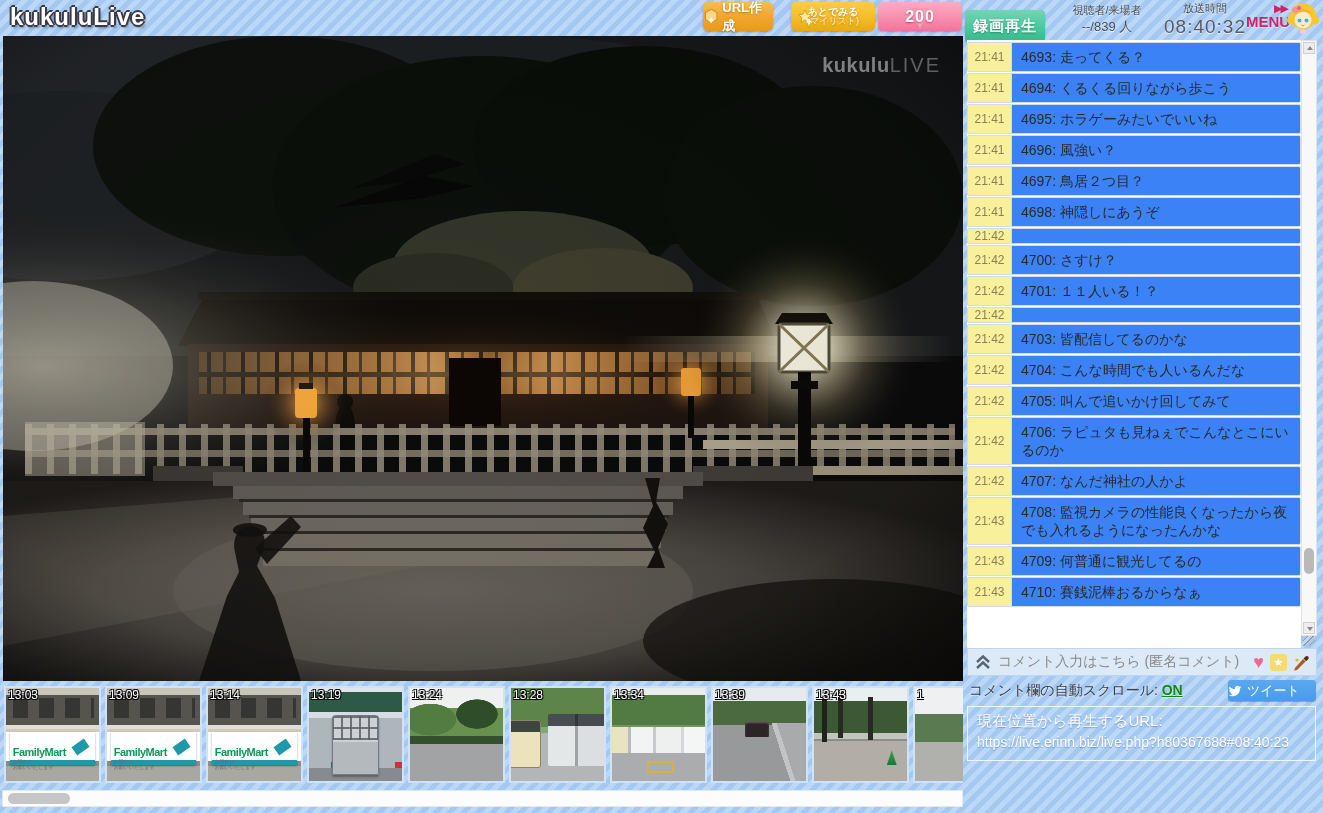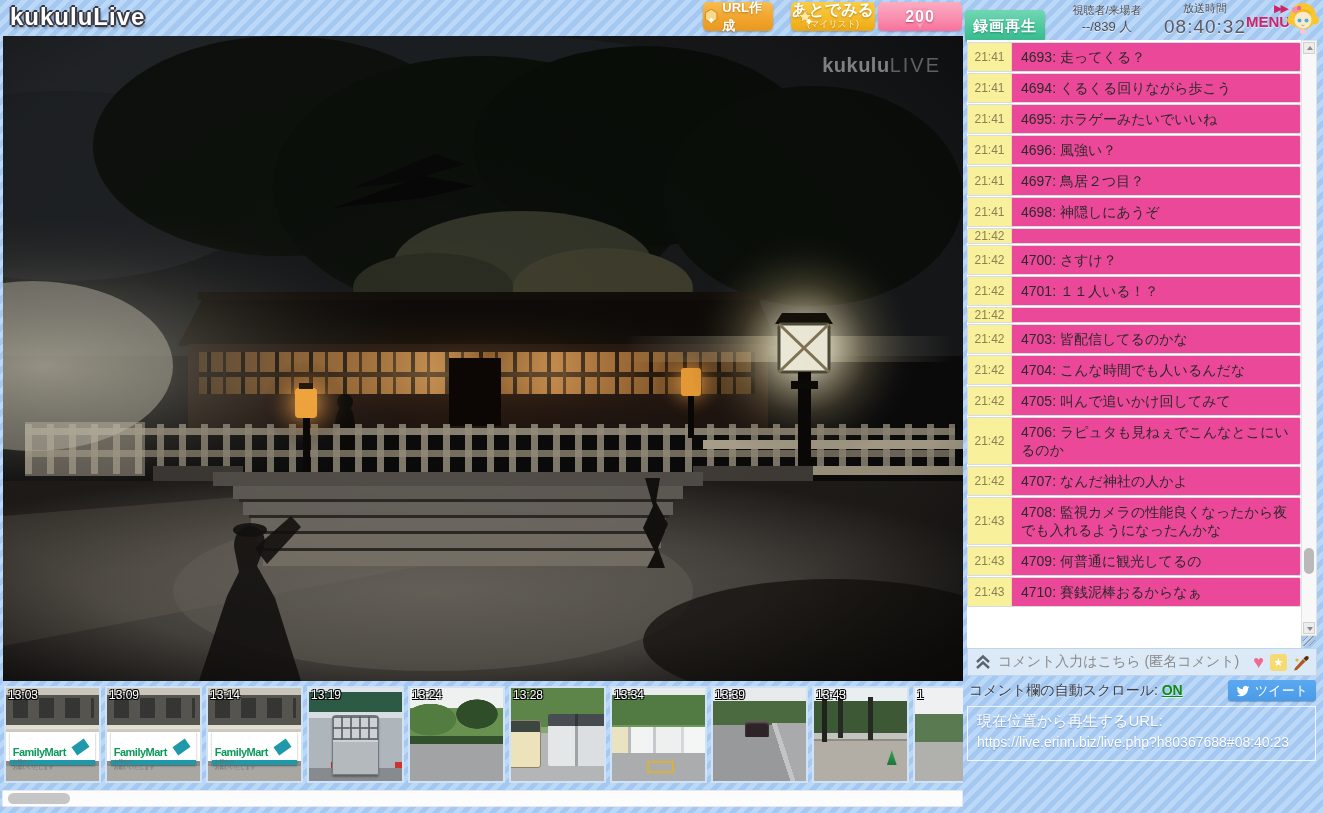--- a/index.html
+++ b/index.html
@@ -14,21 +14,21 @@
   .page{position:relative;width:1323px;height:813px;overflow:hidden;
     background:repeating-linear-gradient(135deg,var(--stripe_dark) 0 5px,var(--stripe_light) 5px 10px);}
   
   .logo{position:absolute;left:10px;top:3px;font-size:24px;font-weight:bold;color:#fff;letter-spacing:1px;
     text-shadow:-2px 0 0 #3a3a46,2px 0 0 #3a3a46,0 -2px 0 #3a3a46,0 2px 0 #3a3a46,-1px -1px 0 #3a3a46,1px 1px 2px #3a3a46,2px 3px 3px rgba(0,0,0,.35);}
   .tb-btn{position:absolute;top:2px;height:29px;border-radius:5px;color:#fff;font-weight:bold;
     display:flex;align-items:center;justify-content:center;cursor:pointer;
     text-shadow:0 1px 2px rgba(120,70,0,.5);box-shadow:0 1px 2px rgba(0,0,0,.25);}
   .btn-url{left:703px;width:70px;font-size:13px;background:linear-gradient(180deg,#f7bd50,var(--btn_orange) 55%,#e8991f);justify-content:flex-end;}
   .btn-later{left:791px;width:84px;background:linear-gradient(180deg,#f9cd45,var(--btn_yellow) 55%,#eda714);flex-direction:column;line-height:1.05;}
-  .btn-later .l1{font-size:16px;font-family:Liberation Mono, monospace;}
+  .btn-later .l1{font-size:10px;}
   .btn-later .l2{font-size:9px;color:#fff3c8;font-weight:normal;}
   .btn-heart{left:878px;width:84px;background:linear-gradient(180deg,#fbacc2,var(--btn_pink) 55%,#f7719c);}
   .btn-heart .hglyph{position:absolute;font-size:36px;line-height:29px;color:#fba0bc;text-shadow:0 0 2px #f5638f;}
   .btn-heart .hcount{position:relative;font-size:16px;letter-spacing:1px;text-shadow:0 1px 2px rgba(190,40,90,.8);}
   .btn-rec{left:965px;width:80px;height:32px;border-radius:4px;font-size:15px;letter-spacing:1px;
     background:linear-gradient(180deg,#72d6b3,var(--btn_green) 60%,#35b98c);text-shadow:0 1px 2px rgba(0,90,60,.5);margin-top:8px;}
   .tb-stat{position:absolute;top:3px;text-align:center;color:#4c4c55;text-shadow:0 1px 0 rgba(255,255,255,.65);}
   .stat-viewers{left:1051px;width:112px;}
   .stat-viewers .s1{font-size:11px;}
   .stat-viewers .s2{font-size:13px;}
@@ -40,21 +40,21 @@
   .menu-btn .mlabel{font-size:15px;font-weight:bold;display:block;text-shadow:0 1px 0 rgba(255,255,255,.5);}
   .avatar{position:absolute;left:1286px;top:1px;width:34px;height:34px;cursor:pointer;}
   
   .video{position:absolute;left:3px;top:36px;width:960px;height:645px;background:#000;cursor:pointer;}
   .video svg{display:block;}
   .watermark{position:absolute;right:22px;top:18px;font-size:20px;color:#939393;opacity:.85;letter-spacing:.5px;}
   .watermark .wb{font-weight:bold;}
   .watermark .wt{font-weight:normal;color:#6e6e6e;letter-spacing:2px;}
   
   .chat-panel{position:absolute;left:967px;top:40px;width:334px;height:608px;background:#fff;overflow:hidden;padding-top:2px;}
-  .chat-row{display:flex;align-items:stretch;border:1px solid #d4dce6;border-radius:2px;margin:0 0 1px 0;background:#ec4899;}
+  .chat-row{display:flex;align-items:stretch;border:1px solid #d4dce6;border-radius:2px;margin:0 0 1px 0;background:#3b82f6;}
   .chat-time{flex:0 0 44px;background:var(--chat_time_bg);color:#8a8155;font-size:12px;display:flex;align-items:center;justify-content:center;border-right:1px solid #e4dca0;}
   .chat-msg{flex:1;font-size:14px;color:#2b2b2b;padding:5px 4px 5px 9px;line-height:18px;}
   .chat-vscroll{position:absolute;left:1301px;top:40px;width:16px;height:596px;background:#f8f8f8;border:1px solid #e2e2e2;}
   .vs-arrow{position:absolute;left:1px;width:12px;height:12px;background:#ededed;border:1px solid #d0d0d0;}
   .vs-arrow.up{top:1px;} .vs-arrow.down{bottom:1px;}
   .vs-arrow::after{content:"";position:absolute;left:3px;border-left:3px solid transparent;border-right:3px solid transparent;}
   .vs-arrow.up::after{top:3px;border-bottom:4px solid #888;}
   .vs-arrow.down::after{top:4px;border-top:4px solid #888;}
   .vs-thumb{position:absolute;left:1304px;top:548px;width:10px;height:26px;background:#b9b9b9;border-radius:5px;}
   .resize-grip{position:absolute;left:1303px;top:636px;width:12px;height:10px;
@@ -64,21 +64,21 @@
   .chev{width:18px;height:18px;margin-right:6px;flex:0 0 auto;}
   .comment-placeholder{flex:1;font-size:14px;color:#8a8a8a;white-space:nowrap;overflow:hidden;}
   .cb-ico{flex:0 0 auto;margin-left:6px;cursor:pointer;display:flex;align-items:center;justify-content:center;}
   .cb-heart{color:var(--heart_pink);font-size:18px;line-height:18px;}
   .cb-star{width:17px;height:17px;background:#f6da72;border-radius:3px;color:#fff;font-size:11px;}
   
   .autoscroll{position:absolute;left:969px;top:682px;font-size:14px;color:#3c3c44;text-shadow:0 1px 0 rgba(255,255,255,.5);}
   .autoscroll a{color:var(--on_green);font-weight:bold;text-decoration:underline;cursor:pointer;}
   .tweet-btn{position:absolute;left:1228px;top:680px;width:88px;height:21px;border-radius:3px;
     background:linear-gradient(180deg,#5aa8f0,var(--tweet_blue));color:#fff;font-size:13px;
-    display:flex;align-items:center;justify-content:center;gap:5px;cursor:pointer;box-shadow:0 1px 1px rgba(0,0,0,.25);}
+    display:flex;align-items:center;gap:5px;cursor:pointer;box-shadow:0 1px 1px rgba(0,0,0,.25);}
   .url-box{position:absolute;left:967px;top:706px;width:349px;height:55px;border:1px solid #f2f6fb;padding:5px 9px;}
   .url-label{font-size:15px;color:#fff;text-shadow:0 1px 1px rgba(60,90,140,.45);}
   .url-value{font-size:14px;color:#fff;margin-top:3px;text-shadow:0 1px 1px rgba(60,90,140,.45);white-space:nowrap;}
   
   .thumb-strip{position:absolute;left:4px;top:686px;width:959px;height:101px;display:flex;gap:4px;overflow:hidden;}
   .thumb{position:relative;flex:0 0 97px;width:97px;height:97px;border:2px solid #cfe2f6;background:#888;cursor:pointer;overflow:hidden;}
   .t-scene{position:absolute;inset:0;}
   .t-time{position:absolute;top:0;left:2px;font-size:12px;font-weight:normal;color:#fff;
     text-shadow:-1px -1px 0 #000,1px -1px 0 #000,-1px 1px 0 #000,1px 1px 0 #000;}
   .t-sign{position:absolute;left:4%;right:4%;top:47%;height:32%;background:#fff;border-bottom:5px solid #1f99a9;

